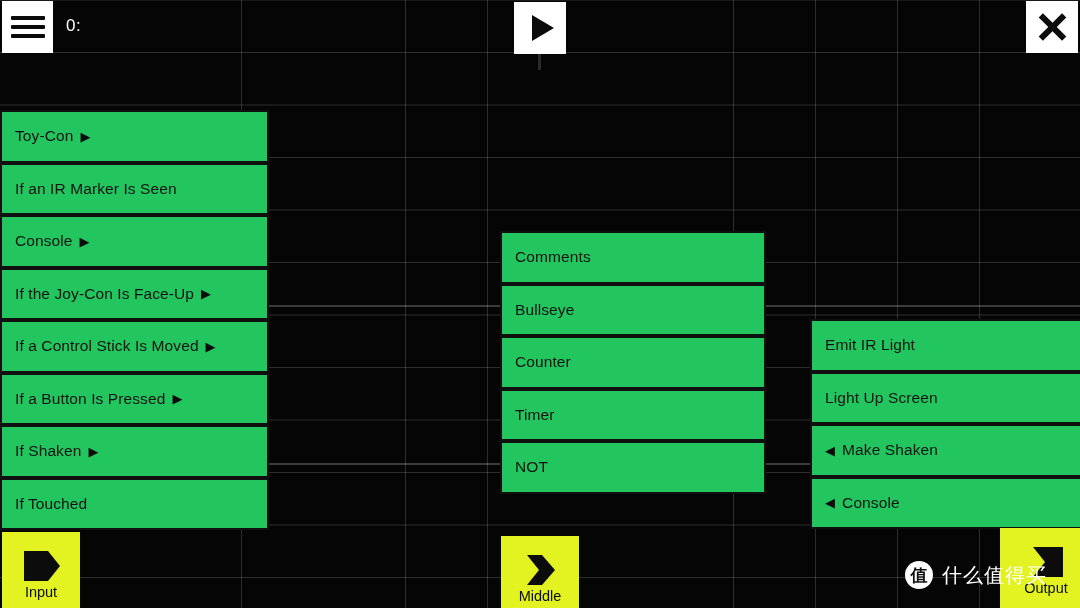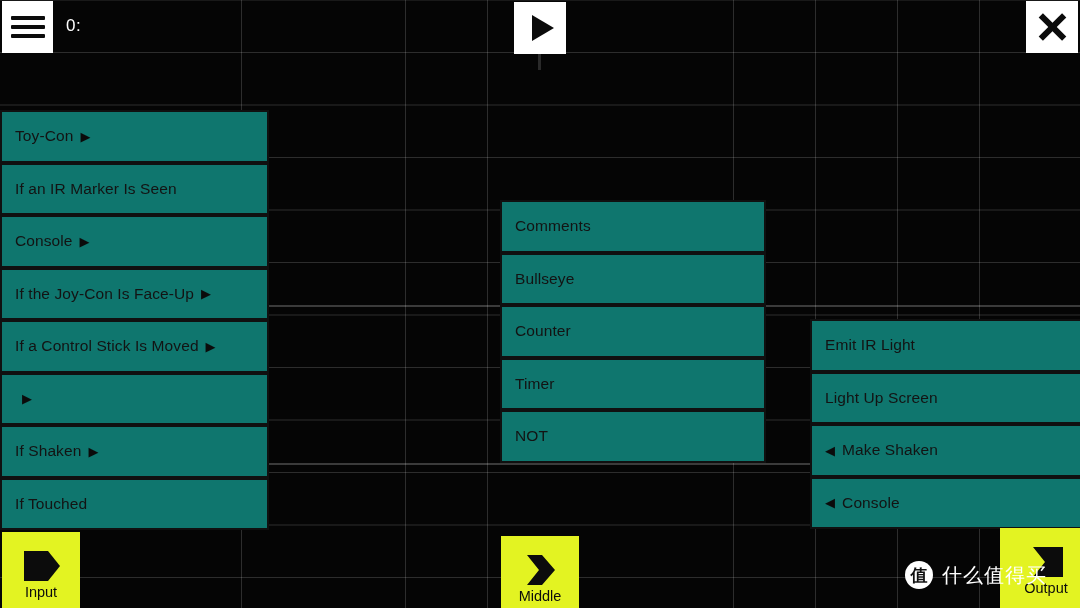--- a/index.html
+++ b/index.html
@@ -134,21 +134,21 @@
   }
   .close-x::before { transform: rotate(45deg); }
   .close-x::after  { transform: rotate(-45deg); }
 
   
   .panel {
     position: absolute;
     z-index: 20;
   }
   .panel-item {
-    background: #0f766e;
+    background: #22c55e;
     border: 2px solid #101010;
     box-sizing: border-box;
     height: 52.5px;
     display: flex;
     align-items: center;
     padding: 0 13px;
     color: #131313;
     font-size: 15.5px;
     font-family: "Liberation Sans", sans-serif;
     white-space: nowrap;
@@ -157,21 +157,21 @@
   .panel-item .arrow-r,
   .panel-item .arrow-l {
     font-size: 13px;
     line-height: 1;
     color: #0b0b0b;
   }
   .panel-item .arrow-r { margin-left: 7px; }
   .panel-item .arrow-l { margin-right: 7px; }
 
   #panel-input  { left: 0px;   top: 110px; width: 269px; }
-  #panel-middle { left: 500px; top: 200px; width: 266px; }
+  #panel-middle { left: 500px; top: 231px; width: 266px; }
   #panel-output { left: 810px; top: 319px; width: 272px; }
 
   
   .tab {
     position: absolute;
     background: #e3f322;
     z-index: 25;
     display: flex;
     flex-direction: column;
     align-items: center;
@@ -269,20 +269,21 @@
       </div>
       <div class="panel-item">
         <span>If the Joy-Con Is Face-Up</span>
         <span class="arrow-r">▶</span>
       </div>
       <div class="panel-item">
         <span>If a Control Stick Is Moved</span>
         <span class="arrow-r">▶</span>
       </div>
       <div class="panel-item">
+        <span>If a Button Is Pressed</span>
         <span class="arrow-r">▶</span>
       </div>
       <div class="panel-item">
         <span>If Shaken</span>
         <span class="arrow-r">▶</span>
       </div>
       <div class="panel-item">
         <span>If Touched</span>
       </div>
     </div>

